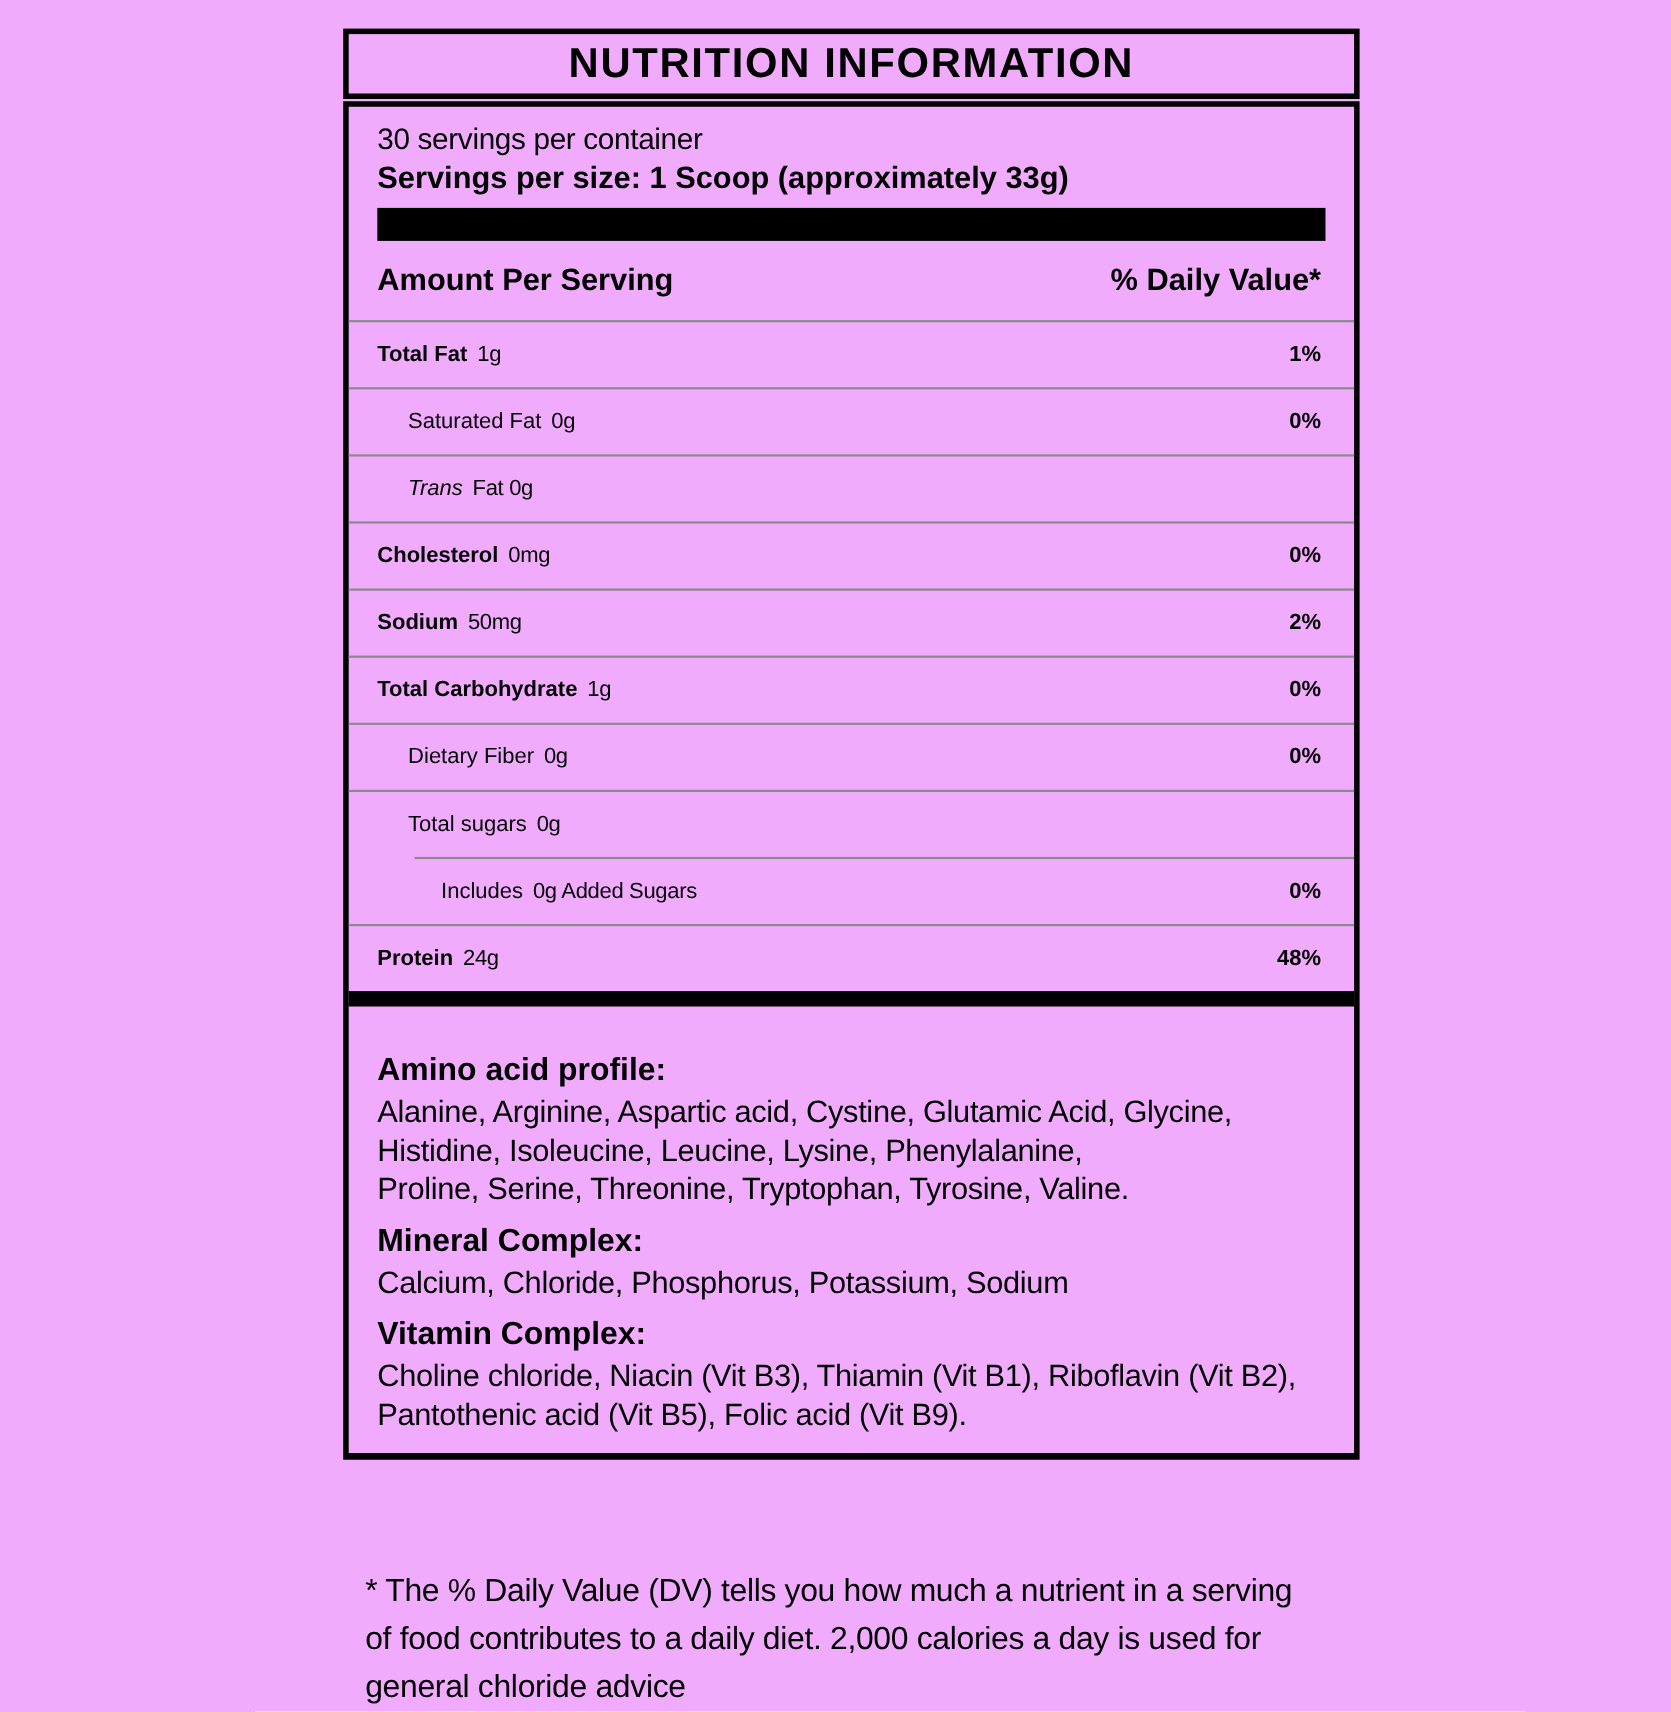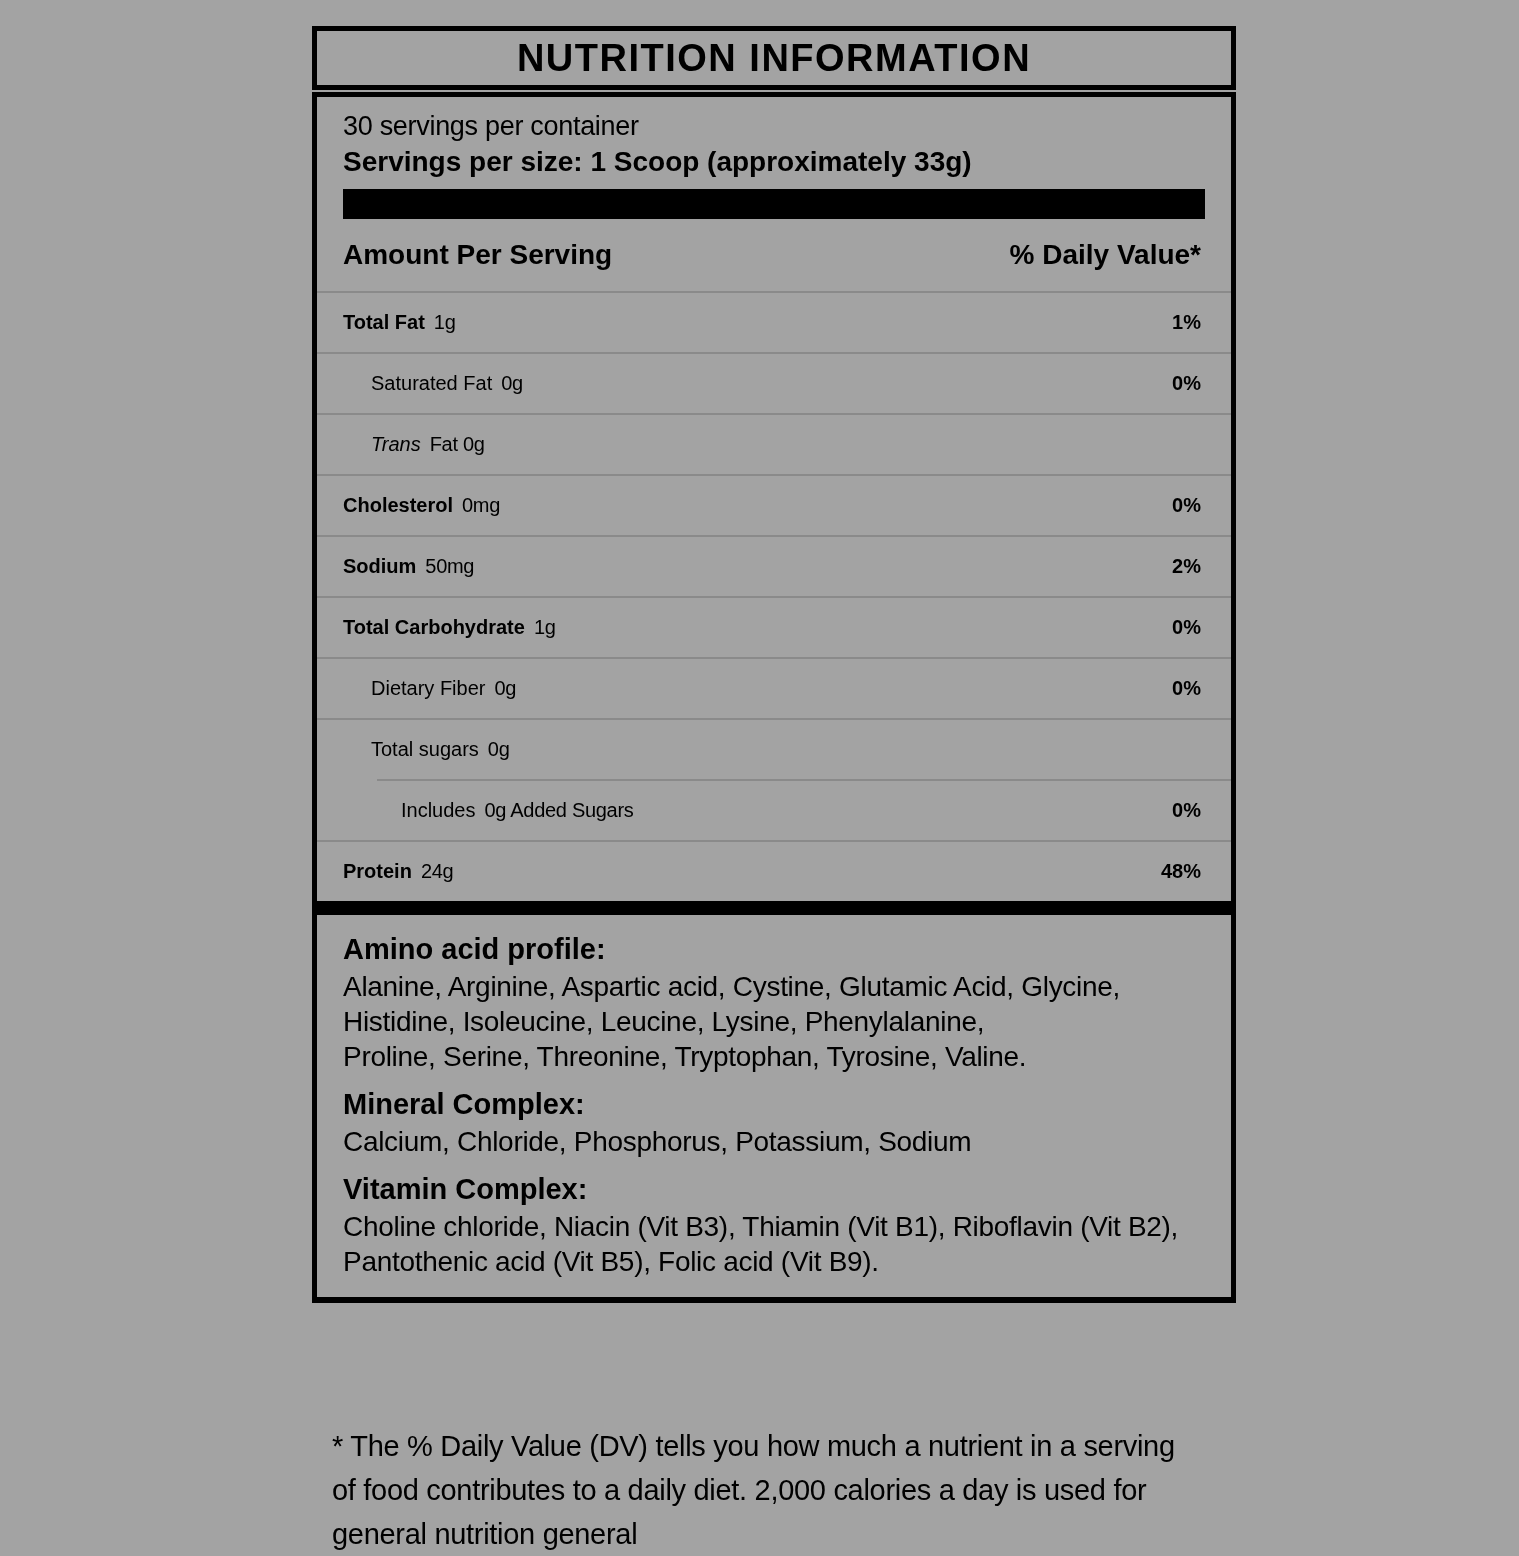--- a/index.html
+++ b/index.html
@@ -6,21 +6,21 @@
     margin: 0;
     padding: 0;
     background: #ffffff;
     color: #000000;
     font-family: "Liberation Sans", sans-serif;
   }
   .sheet {
     position: relative;
     width: 1519px;
     height: 1556px;
-    background: #a3a3a3;
+    background: #f0abfc;
     overflow: hidden;
   }
   .nutrition-label {
     position: absolute;
     left: 312px;
     top: 26px;
     width: 924px;
   }
   .title-box {
     box-sizing: border-box;
@@ -88,20 +88,21 @@
     height: 0;
     border-top: 2px solid #8a8a8a;
     margin-left: 60px;
   }
   .bar-divider {
     height: 14px;
     background: #000;
   }
   .sections {
     padding: 16px 26px 0 26px;
+    margin-top: 24px;
   }
   .section { margin-bottom: 12px; }
   .section:last-child { margin-bottom: 0; }
   .section-heading {
     font-size: 29px;
     font-weight: 700;
     line-height: 36px;
     margin-bottom: 2px;
   }
   .section-line {
@@ -234,16 +235,16 @@
 
 
       </div>
 
     </div>
   </div>
 
   <div class="footnote">
     <div>* The % Daily Value (DV) tells you how much a nutrient in a serving</div>
     <div>of food contributes to a daily diet. 2,000 calories a day is used for</div>
-    <div>general nutrition general</div>
+    <div>general chloride advice</div>
   </div>
 
 </div>
 
 </body></html>

